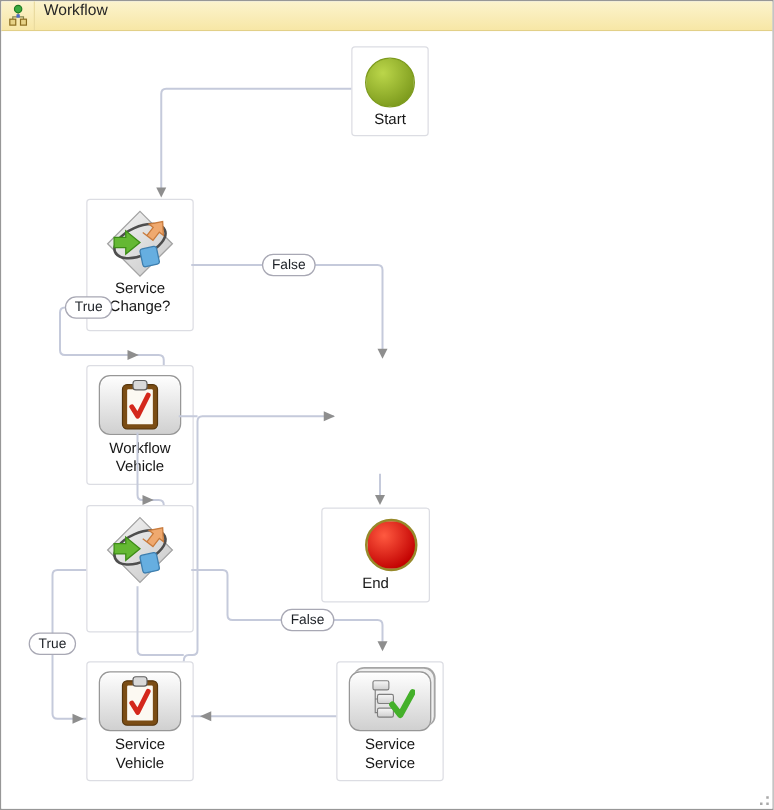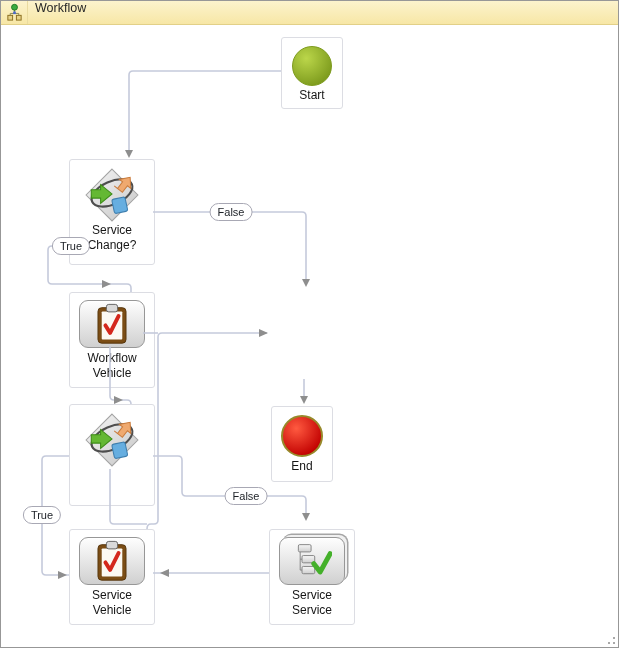--- a/index.html
+++ b/index.html
@@ -32,21 +32,21 @@
   .icon-btn.layered{box-shadow:3px -3px 0 -1px #F0F0F0, 3.5px -3.5px 0 0 #A5A5A5, inset 0 1px 0 rgba(255,255,255,.9);}
   .event-circle{border-radius:50%;width:38px;height:38px;margin:8px auto 0;}
   .start-circle{background:radial-gradient(circle at 35% 30%, #BBD64A, #7D9B1D 78%);border:1px solid #7D9B1D;}
   .end-circle{background:radial-gradient(circle at 35% 30%, #FF5A40, #C10000 78%);border:2px solid #97892A;}
   
   #n-start{left:280px;top:36px;width:60px;height:70px;}
   #n-service-needed{left:68px;top:158px;width:84px;height:104px;}
   #n-examine-vehicle{left:68px;top:291px;width:84px;height:94px;}
   #n-cleaning{left:268px;top:288px;width:84px;height:90px;}
   #n-only-oil-change{left:68px;top:403px;width:84px;height:100px;}
-  #n-end{left:270px;top:405px;width:60px;height:74px;}
+  #n-end{left:256px;top:405px;width:60px;height:74px;padding-left:25px;}
   #n-service-vehicle{left:68px;top:528px;width:84px;height:94px;}
   #n-service-approval{left:268px;top:528px;width:84px;height:94px;}
   .decision-icon{display:block;margin:6px auto 0;}
   
   .wires{position:absolute;left:0;top:0;width:619px;height:648px;z-index:5;pointer-events:none;}
   .wire{fill:none;stroke:#C5CADB;stroke-width:1.6px;}
   .ahead{fill:#8E8E8E;stroke:none;}
   
   .branch-oval{
     position:absolute;z-index:6;transform:translate(-50%,-50%);

